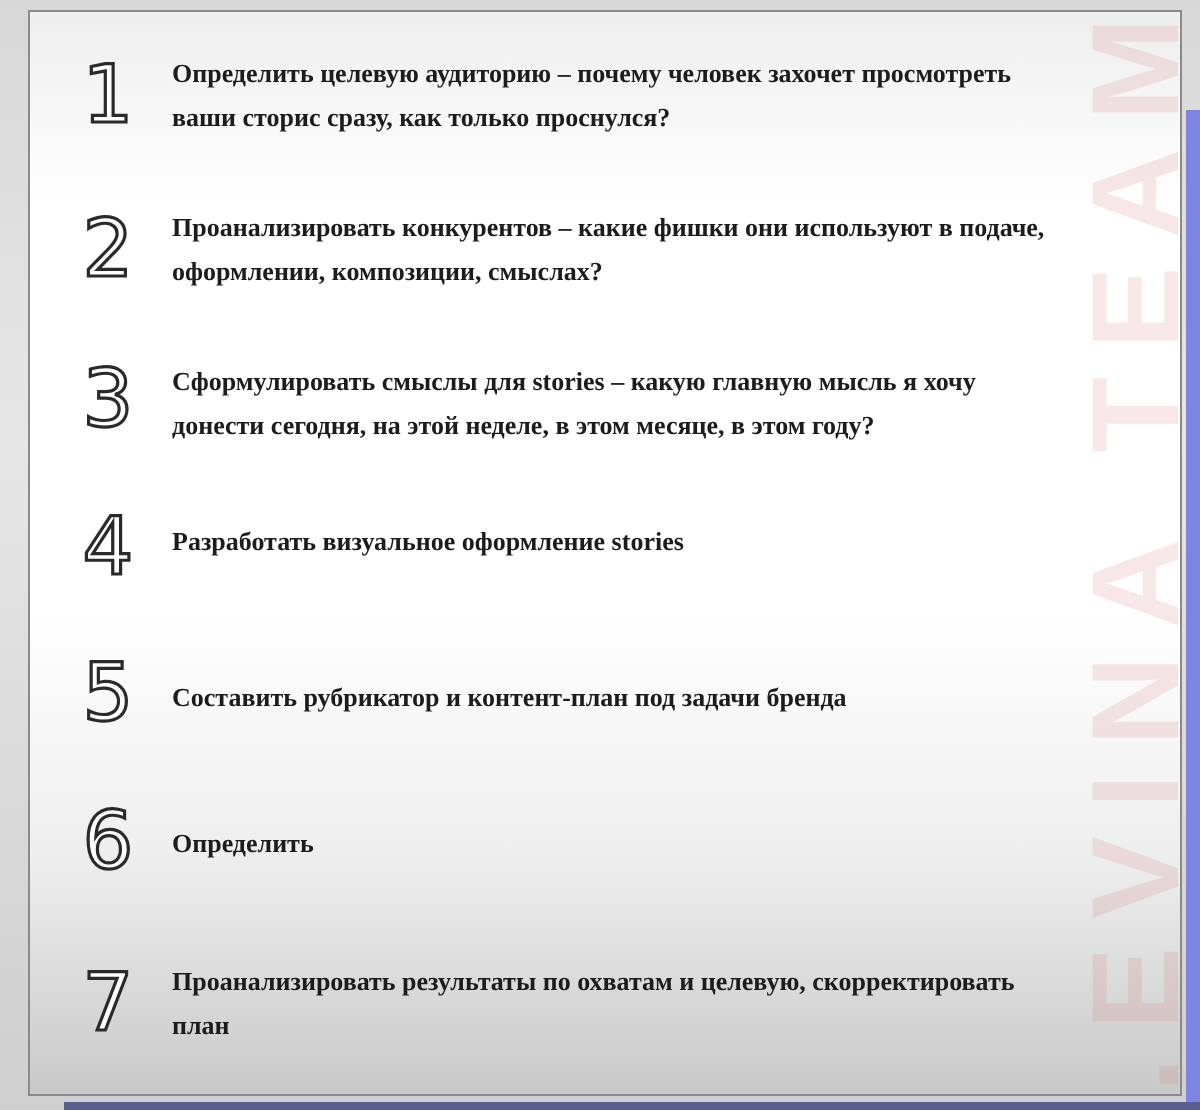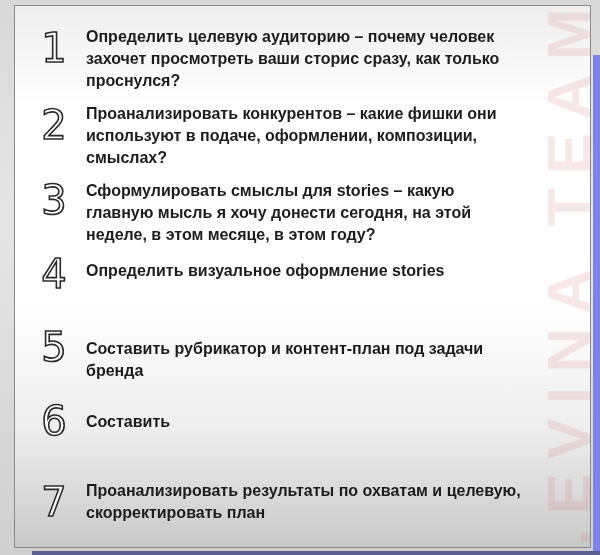--- a/index.html
+++ b/index.html
@@ -32,22 +32,22 @@
   .step {
     position: absolute; left: 0; width: 100%;
   }
   .num {
     position: absolute; left: 22px; width: 34px; text-align: center;
     font-family: "DejaVu Sans", sans-serif; font-size: 40px; font-weight: normal;
     color: #ffffff; -webkit-text-stroke: 1.6px #2a2a2a; line-height: 1;
   }
   .text {
     position: absolute; left: 71px; width: 440px;
-    font-family: Liberation Sans, sans-serif; font-weight: bold;
-    font-size: 16px; line-height: 22px; color: #1c1c1c;
+    font-family: Liberation Serif, serif; font-weight: bold;
+    font-size: 13px; line-height: 22px; color: #1c1c1c;
   }
 </style>
 </head>
 <body>
 
 <div class="accent-strip"></div>
 <div class="bottom-line"></div>
 
 <div class="card">
   <div class="watermark">.EVINA TEAM</div>
@@ -62,30 +62,30 @@
     <div class="text" style="top:0">Проанализировать конкурентов – какие фишки они используют в подаче, оформлении, композиции, смыслах?</div>
   </div>
 
   <div class="step" style="top:162px">
     <div class="num" style="top:12px">3</div>
     <div class="text" style="top:12px">Сформулировать смыслы для stories – какую главную мысль я хочу донести сегодня, на этой неделе, в этом месяце, в этом году?</div>
   </div>
 
   <div class="step" style="top:254px">
     <div class="num" style="top:-6px">4</div>
-    <div class="text" style="top:0">Определить визуальное оформление stories</div>
+    <div class="text" style="top:0">Разработать визуальное оформление stories</div>
   </div>
 
   <div class="step" style="top:332px">
     <div class="num" style="top:-11px">5</div>
     <div class="text" style="top:0">Составить рубрикатор и контент-план под задачи бренда</div>
   </div>
 
   <div class="step" style="top:405px">
     <div class="num" style="top:-10px">6</div>
-    <div class="text" style="top:0">Составить</div>
+    <div class="text" style="top:0">Определить</div>
   </div>
 
   <div class="step" style="top:474px">
     <div class="num" style="top:2px">7</div>
     <div class="text" style="top:0">Проанализировать результаты по охватам и целевую, скорректировать план</div>
   </div>
 </div>
 
 </body></html>

